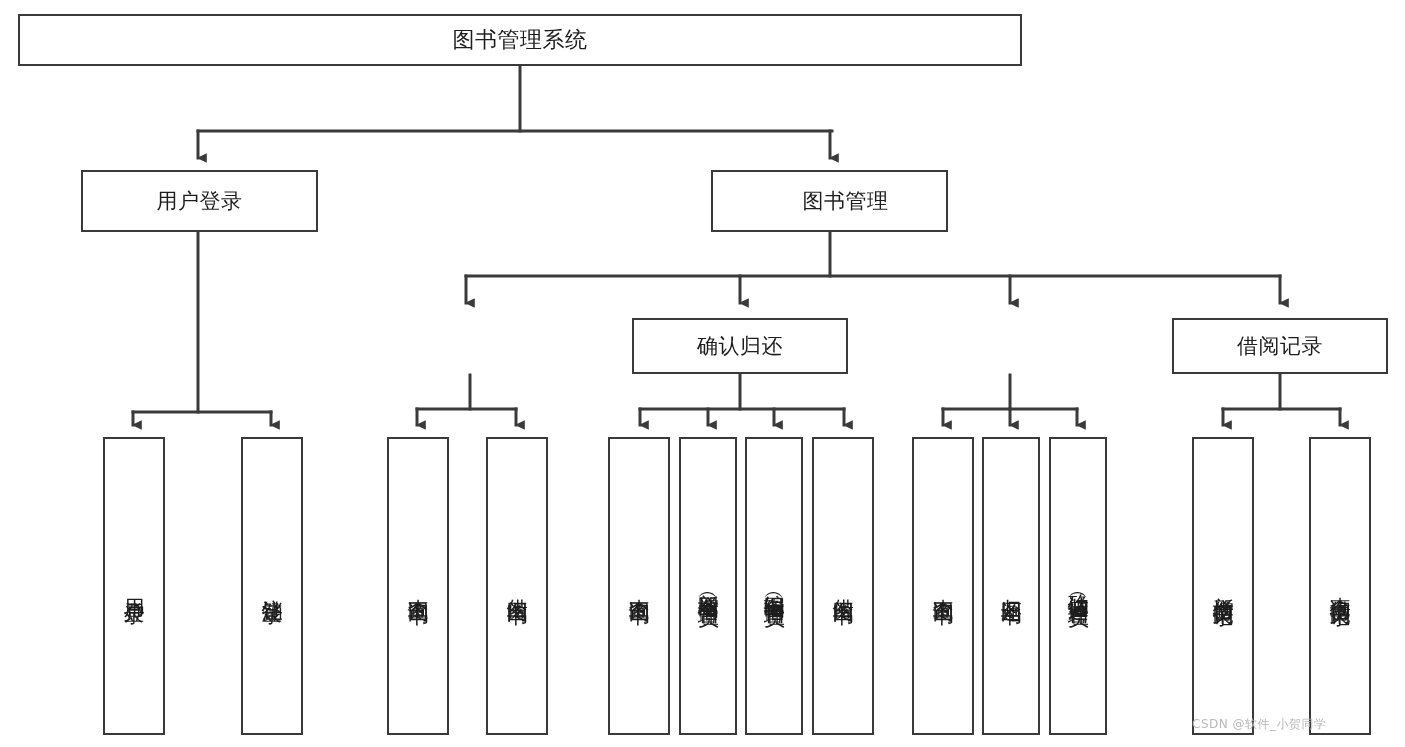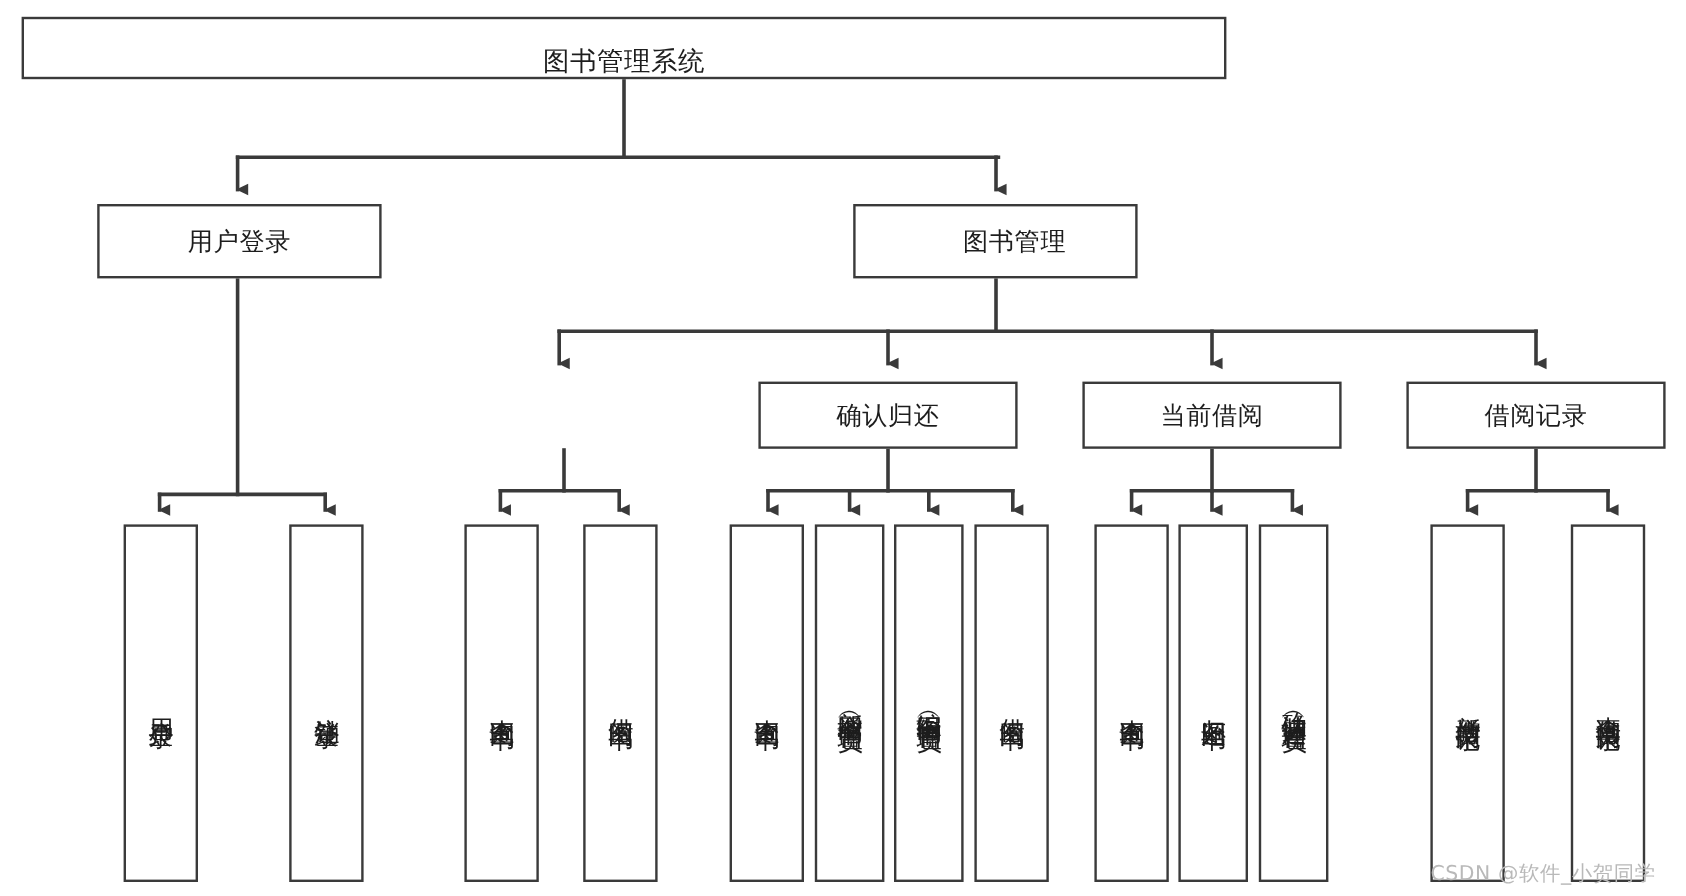--- a/index.html
+++ b/index.html
@@ -53,21 +53,21 @@
     writing-mode:vertical-rl;
     text-orientation:upright;
     font-size:21px;
     line-height:1.08;
     letter-spacing:2px;
     white-space:nowrap;
     max-height:100%;
   }
   .watermark{
     position:absolute;
-    font-size:17px;
+    font-size:12px;
     color:#b9b9b9;
     white-space:nowrap;
     letter-spacing:0.5px;
     font-family:"DejaVu Sans","Liberation Sans",sans-serif;
   }
 </style>
 </head>
 <body>
 
 <div id="canvas">
@@ -115,36 +115,33 @@
       <path d="M1010,409 L1010,425" marker-end="url(#arrow)"></path>
       <path d="M1077,409 L1077,425" marker-end="url(#arrow)"></path>
 
       <path d="M1280,375 L1280,409"></path>
       <path d="M1223,409 L1340,409"></path>
       <path d="M1223,409 L1223,425" marker-end="url(#arrow)"></path>
       <path d="M1340,409 L1340,425" marker-end="url(#arrow)"></path>
     </g>
   </svg>
 
-  <div class="node horiz root" style="left:18px; top:14px; width:1004px; height:52px;align-items:flex-end;">
+  <div class="node horiz root" style="left:18px; top:14px; width:1004px; height:52px;">
     <span class="lbl">图书管理系统</span>
   </div>
 
   <div class="node horiz" style="left:81px; top:170px; width:237px; height:62px;">
     <span class="lbl">用户登录</span>
   </div>
   <div class="node horiz" style="left:711px; top:170px; width:237px; height:62px;padding-left:32px;">
     <span class="lbl">图书管理</span>
   </div>
 
   <div class="node horiz" style="left:632px; top:318px; width:216px; height:56px;">
     <span class="lbl">确认归还</span>
-  </div>
-  <div class="node horiz" style="left:902px; top:318px; width:216px; height:56px;">
-    <span class="lbl">当前借阅</span>
   </div>
   <div class="node horiz" style="left:1172px; top:318px; width:216px; height:56px;">
     <span class="lbl">借阅记录</span>
   </div>
 
   <div class="node vert" style="left:103px; top:437px; width:62px; height:298px;">
     <span class="lbl">用户登录</span>
   </div>
   <div class="node vert" style="left:241px; top:437px; width:62px; height:298px;">
     <span class="lbl">注销登录</span>

